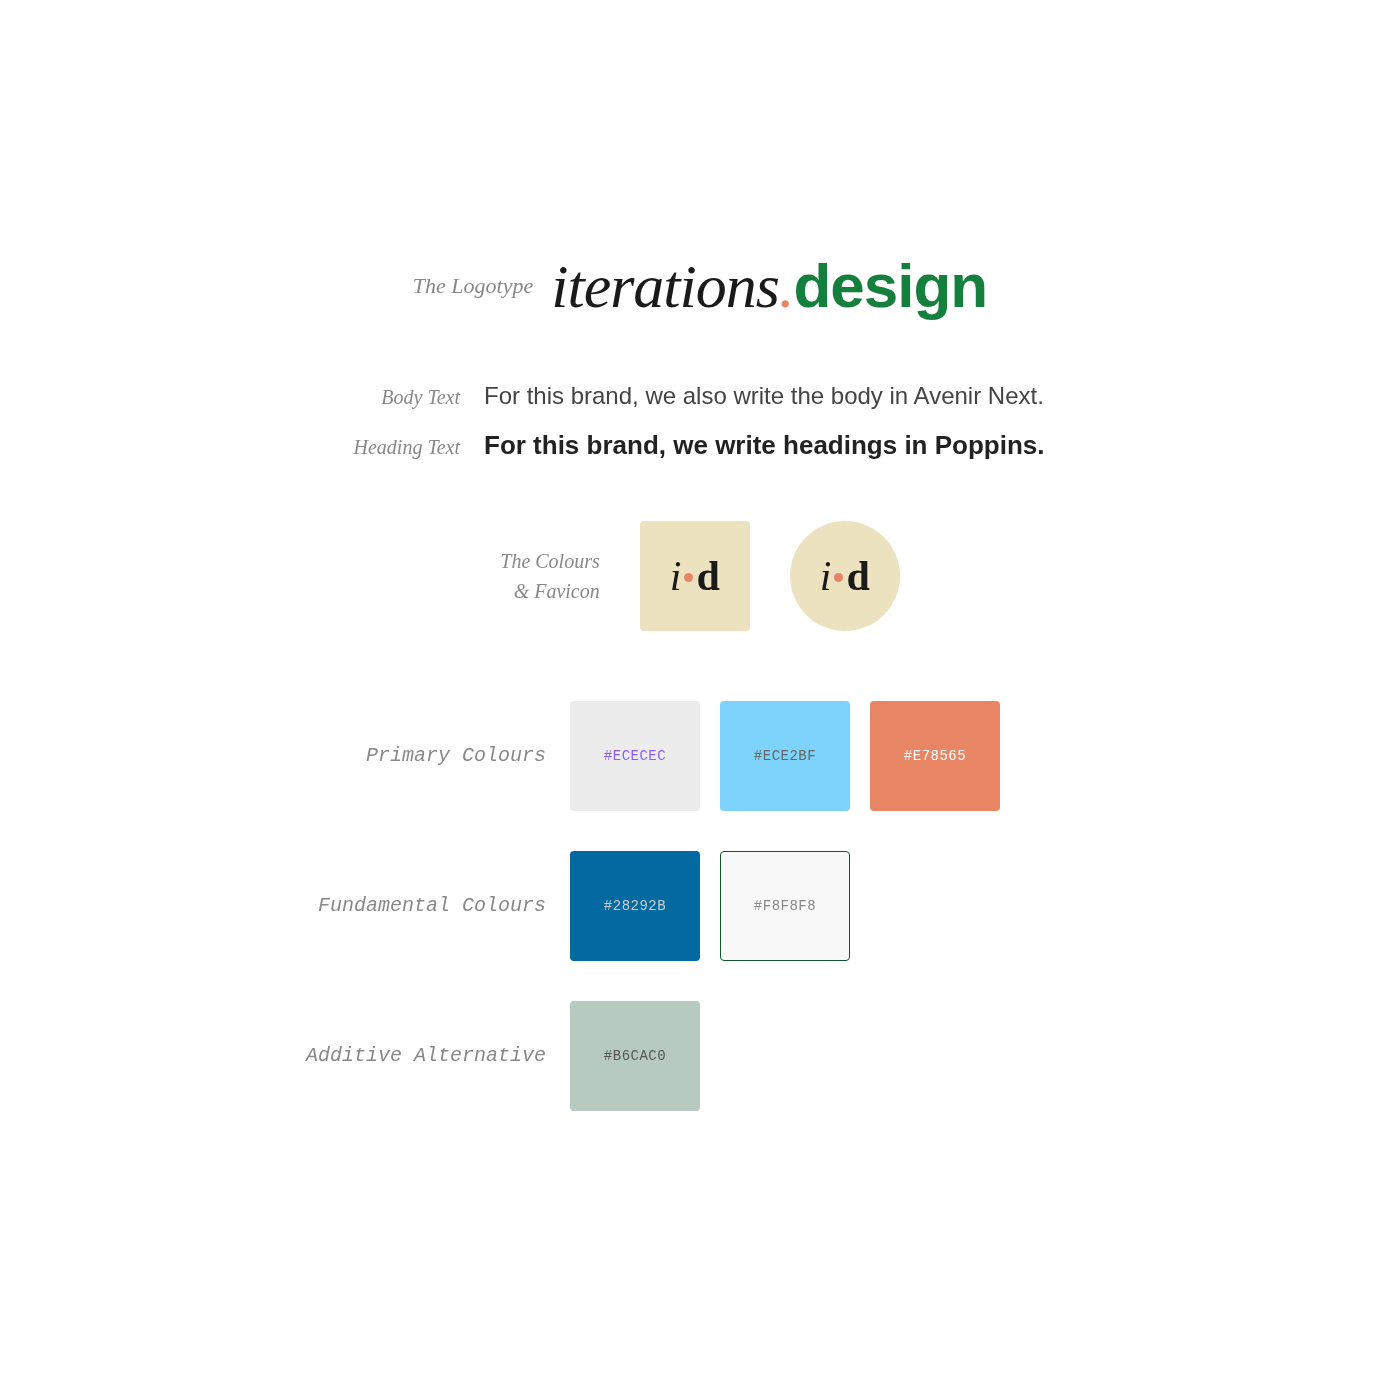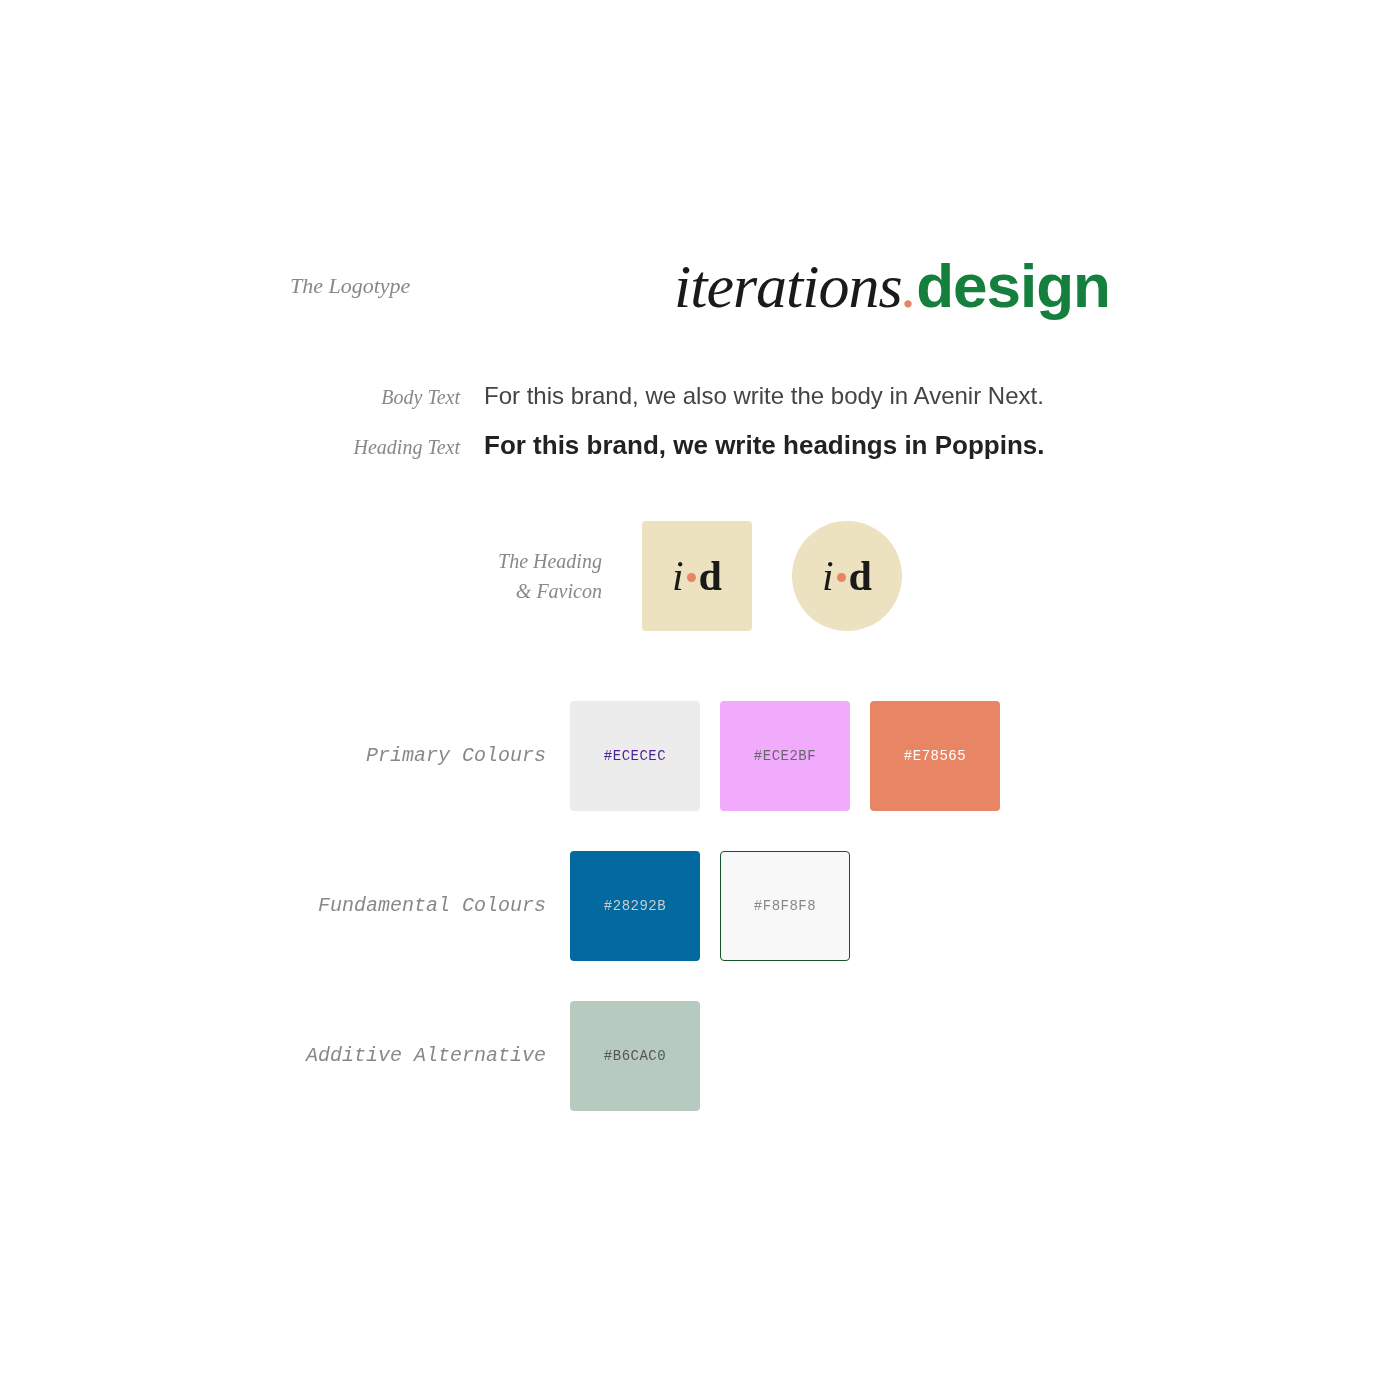--- a/index.html
+++ b/index.html
@@ -17,21 +17,21 @@
 
     .page {
       width: 900px;
       padding: 60px 40px;
     }
 
     
     .logotype-section {
       display: flex;
       align-items: center;
-      justify-content: space-between;
+      justify-content: center;
       gap: 18px;
       margin-bottom: 60px;
     }
 
     .logotype-label {
       font-style: italic;
       font-size: 22px;
       color: #888;
       font-family: Georgia, serif;
     }
@@ -198,25 +198,25 @@
       align-items: center;
       justify-content: center;
       font-family: 'Courier New', monospace;
       font-size: 14px;
       font-weight: 500;
       letter-spacing: 0.5px;
     }
 
     .swatch-ececec {
       background: #ECECEC;
-      color: #4c1d95;
+      color: #8b5cf6;
     }
 
     .swatch-ece2bf {
-      background: #f0abfc;
+      background: #7dd3fc;
       color: #666;
     }
 
     .swatch-e78565 {
       background: #E78565;
       color: #fff;
     }
 
     .swatch-28292b {
       background: #0369a1;
@@ -255,21 +255,21 @@
       <span class="body-sample">For this brand, we also write the body in Avenir Next.</span>
     </div>
     <div class="type-row">
       <span class="type-label">Heading Text</span>
       <span class="heading-sample">For this brand, we write headings in Poppins.</span>
     </div>
   </div>
 
   <div class="symbol-section">
     <div class="symbol-label-wrap">
-      <div class="symbol-label">The Heading</div>
+      <div class="symbol-label">The Colours</div>
       <div class="symbol-label">&amp; Favicon</div>
     </div>
     <div class="symbol-box">
       <div class="symbol-inner">
         <span class="symbol-i">i</span>
         <span class="symbol-orange-dot"></span>
         <span class="symbol-d">d</span>
       </div>
     </div>
     <div class="symbol-circle">

